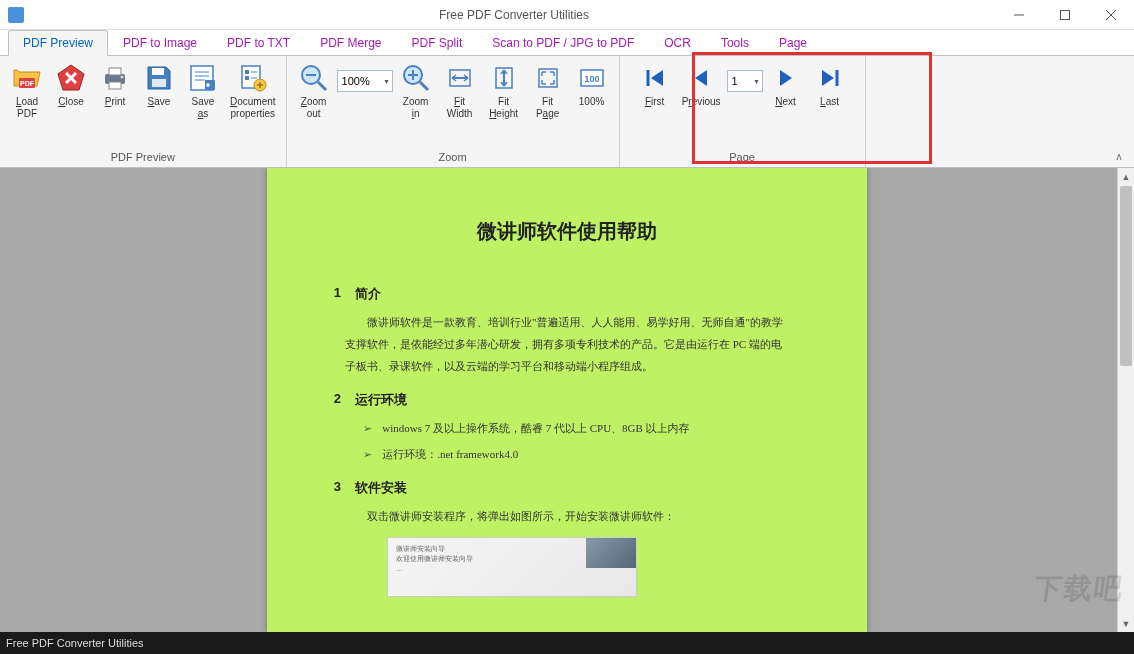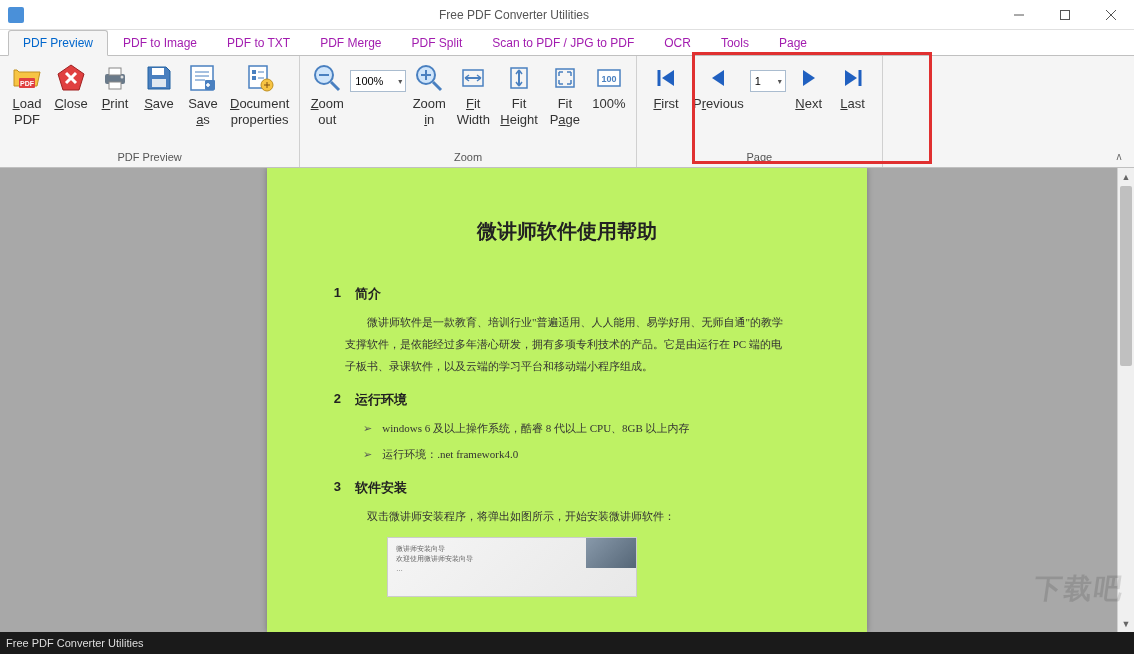--- a/index.html
+++ b/index.html
@@ -11,21 +11,21 @@
 .win-btn { width: 46px; height: 30px; display: flex; align-items: center; justify-content: center; color: #555; cursor: pointer; }
 .tabstrip { height: 26px; background: #fff; display: flex; align-items: flex-end; padding-left: 8px; border-bottom: 1px solid #c0c0c0; }
 .tab { padding: 5px 14px; color: #a21caf; font-size: 12px; cursor: pointer; border: 1px solid transparent; border-bottom: none; }
 .tab.active { color: #0066cc; border: 1px solid #c0c0c0; border-bottom: 1px solid #f5f5f5; background: #f5f5f5; border-radius: 3px 3px 0 0; position: relative; top: 1px; }
 .ribbon { height: 112px; background: #f5f5f5; border-bottom: 1px solid #c0c0c0; display: flex; position: relative; }
 .ribbon-group { display: flex; flex-direction: column; align-items: center; border-right: 1px solid #d0d0d0; padding: 4px 6px 2px; }
 .ribbon-group-items { flex: 1; display: flex; align-items: flex-start; gap: 2px; }
 .ribbon-group-label { font-size: 11px; color: #555; padding: 2px 0; }
 .rbtn { display: flex; flex-direction: column; align-items: center; padding: 2px 4px; cursor: pointer; border-radius: 3px; min-width: 42px; }
 .rbtn .icon { width: 32px; height: 32px; display: flex; justify-content: center; margin-bottom: 2px; }
-.rbtn .lbl { font-size: 13px; color: #333; text-align: center; line-height: 1.2; }
+.rbtn .lbl { font-size: 10px; color: #333; text-align: center; line-height: 1.2; }
 .rbtn .lbl u { text-decoration: underline; }
 .zoom-select { margin-top: 6px; height: 22px; width: 56px; border: 1px solid #aabccf; font-size: 11px; padding-left: 4px; background: #fff; display: inline-flex; align-items: center; justify-content: space-between; cursor: pointer; }
 .zoom-select::after { content: "▾"; font-size: 8px; color: #555; padding-right: 3px; }
 .page-input { margin-top: 6px; height: 22px; width: 36px; border: 1px solid #aabccf; font-size: 11px; padding-left: 4px; background: #fff; display: inline-flex; align-items: center; justify-content: space-between; cursor: pointer; }
 .page-input::after { content: "▾"; font-size: 8px; color: #555; padding-right: 3px; }
 .highlight-box { position: absolute; border: 3px solid #e03030; pointer-events: none; }
 .ribbon-collapse { position: absolute; right: 6px; bottom: 4px; width: 18px; height: 14px; display: flex; align-items: center; justify-content: center; color: #666; cursor: pointer; font-size: 10px; }
 .viewer { flex: 1; background: #a8a8a8; position: relative; overflow: hidden; display: flex; }
 .viewer-scroll { position: absolute; right: 0; top: 0; bottom: 0; width: 17px; background: #f0f0f0; border-left: 1px solid #d0d0d0; }
 .viewer-scroll .thumb { position: absolute; left: 2px; right: 2px; top: 18px; height: 180px; background: #c0c0c0; border-radius: 2px; }
@@ -287,21 +287,21 @@
         <span class="num">1</span>
         <span>简介</span>
       </div>
     <div class="doc-p">微讲师软件是一款教育、培训行业"普遍适用、人人能用、易学好用、无师自通"的教学支撑软件，是依能经过多年潜心研发，拥有多项专利技术的产品。它是由运行在 PC 端的电子板书、录课软件，以及云端的学习平台和移动端小程序组成。</div>
 
     <div class="doc-h">
         <span class="num">2</span>
         <span>运行环境</span>
       </div>
     <div class="doc-li">
-        <span>windows 6 及以上操作系统，酷睿 8 代以上 CPU、8GB 以上内存</span>
+        <span>windows 7 及以上操作系统，酷睿 7 代以上 CPU、8GB 以上内存</span>
       </div>
     <div class="doc-li">
         <span>运行环境：.net framework4.0</span>
       </div>
 
     <div class="doc-h">
         <span class="num">3</span>
         <span>软件安装</span>
       </div>
     <div class="doc-p">双击微讲师安装程序，将弹出如图所示，开始安装微讲师软件：</div>

